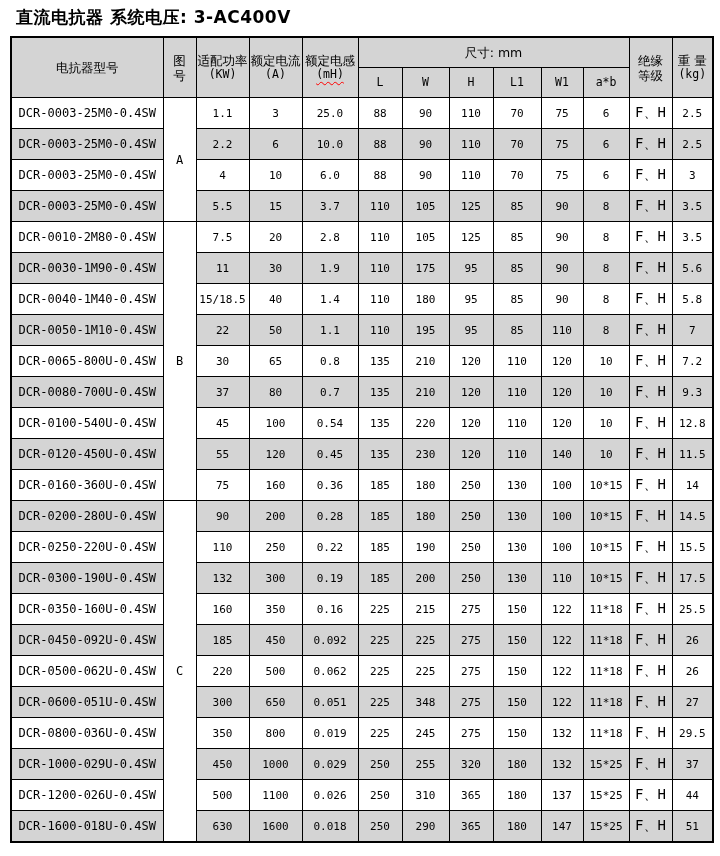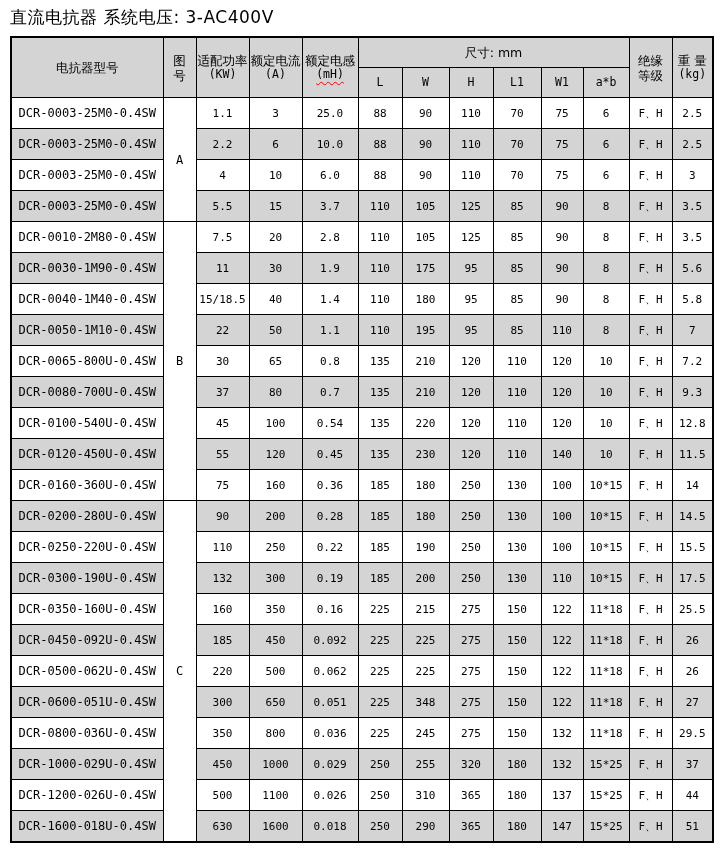--- a/index.html
+++ b/index.html
@@ -1,22 +1,22 @@
 <!DOCTYPE html>
 <html><head>
 <meta charset="utf-8">
 <style>
   html,body{margin:0;padding:0;}
   body{
     width:720px;height:856px;background:#ffffff;color:#000;
     font-family:"DejaVu Sans",sans-serif;
   }
   .title{
-    font-weight:normal;font-size:17px;line-height:1.2;
-    margin:7px 0 9px 10px;letter-spacing:0.5px;
+    font-weight:bold;font-size:17px;line-height:1.2;
+    margin:7px 0 9px 16px;letter-spacing:0.5px;
   }
   table.spec{
     border-collapse:collapse;table-layout:fixed;
     margin-left:10px;width:702px;border:2px solid #000;
   }
   th,td{
     border:1px solid #000;text-align:center;vertical-align:middle;
     padding:0;overflow:hidden;white-space:nowrap;
   }
   thead th{
@@ -27,21 +27,21 @@
   .latin{font-family:"DejaVu Sans Mono",monospace;font-size:11.5px;}
   .squiggle{
     text-decoration:underline wavy #ff0000 1px;
     text-underline-offset:3px;
   }
   tbody td{
     height:30px;background:#ffffff;
     font-family:"DejaVu Sans Mono",monospace;font-size:11px;
   }
   tbody td.model-cell{font-size:12px;letter-spacing:0;}
-  tbody td.insulation-cell{font-size:11px;}
+  tbody td.insulation-cell{font-size:14px;}
   tr.stripe td{background:#d4d4d4;}
   td.group-cell, tr.stripe td.group-cell{background:#ffffff;font-size:12px;}
 </style>
 </head>
 <body>
 
 <div>
   <div class="title">直流电抗器 系统电压: 3-AC400V</div>
 
   <table class="spec">
@@ -379,21 +379,21 @@
           <td class="dim-l1-cell">150</td>
           <td class="dim-w1-cell">122</td>
           <td class="dim-ab-cell">11*18</td>
           <td class="insulation-cell">F、H</td>
           <td class="weight-cell">27</td>
         </tr>
         <tr>
           <td class="model-cell">DCR-0800-036U-0.4SW</td>
           <td class="power-cell">350</td>
           <td class="current-cell">800</td>
-          <td class="inductance-cell">0.036</td>
+          <td class="inductance-cell">0.019</td>
           <td class="dim-l-cell">225</td>
           <td class="dim-w-cell">245</td>
           <td class="dim-h-cell">275</td>
           <td class="dim-l1-cell">150</td>
           <td class="dim-w1-cell">132</td>
           <td class="dim-ab-cell">11*18</td>
           <td class="insulation-cell">F、H</td>
           <td class="weight-cell">29.5</td>
         </tr>
         <tr class="stripe">

